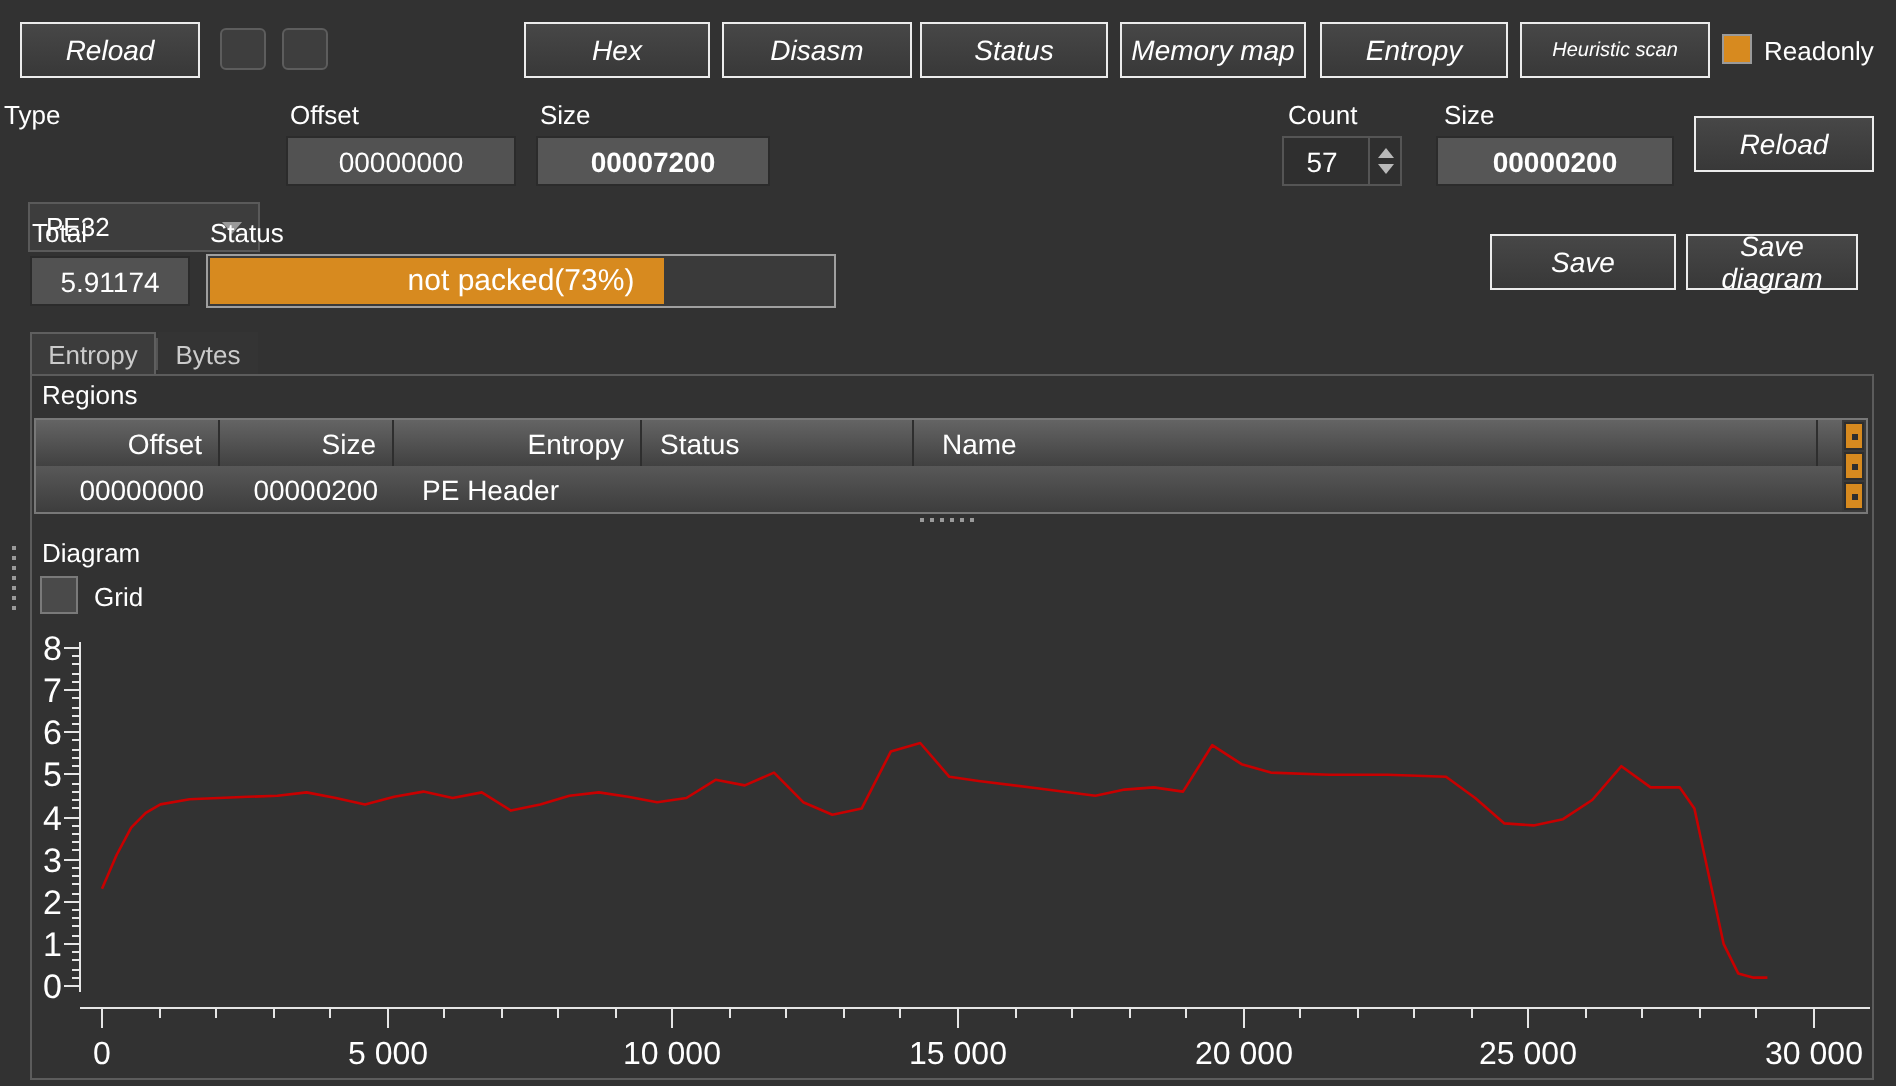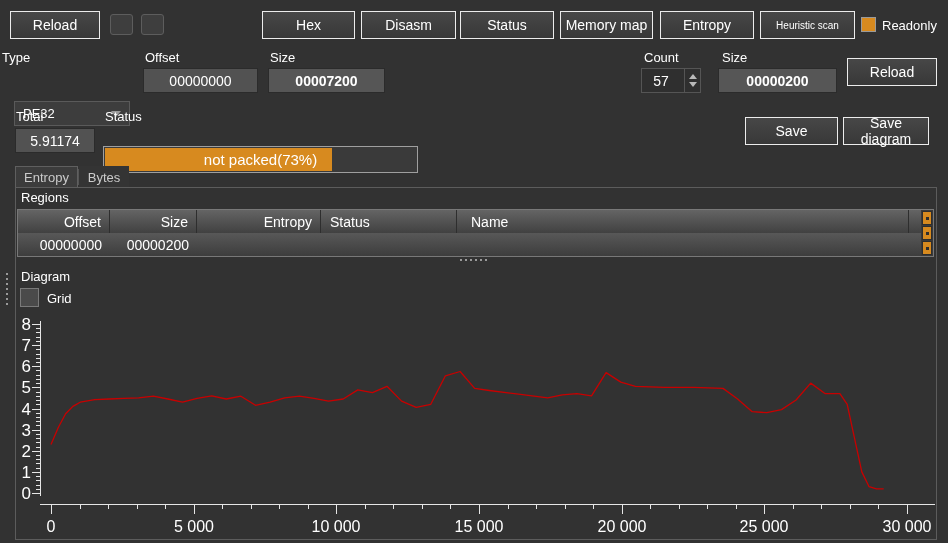--- a/index.html
+++ b/index.html
@@ -3,21 +3,21 @@
 <meta charset="utf-8">
 <style>
   * { margin:0; padding:0; box-sizing:border-box; }
   html,body { width:948px; height:543px; overflow:hidden; background:#323232;
     font-family:"Liberation Sans", sans-serif; color:#fff; }
   .abs { position:absolute; }
   
   .btn { position:absolute; height:28px; border:1px solid #ececec;
     background:linear-gradient(#474747,#383838); color:#fff; font-size:14px;
     font-family:"Liberation Sans", sans-serif; display:flex; align-items:center;
-    justify-content:center; cursor:default; }
+    justify-content:center; cursor:default;font-style:italic; }
   .sq { position:absolute; width:23px; height:21px; border:1px solid #5d5d5d;
     border-radius:3px; background:#3e3e3e; }
   
   .lbl { position:absolute; font-size:13px; color:#fff; white-space:nowrap; }
   
   .field { position:absolute; height:25px; background:#525252; border:1px solid #2b2b2b;
     color:#fff; font-size:14px; text-align:center; font-family:"Liberation Sans", sans-serif;
     padding:0; }
   .field.bold { font-weight:bold; background:#565656; }
   .combo { position:absolute; height:25px; background:#3d3d3d; border:1px solid #5a5a5a;
@@ -32,21 +32,21 @@
     display:flex; flex-direction:column; align-items:center; justify-content:center; gap:3px; }
   .spin .arrows i { width:0; height:0; border-left:4px solid transparent;
     border-right:4px solid transparent; }
   .spin .up { border-bottom:5px solid #b9b9b9; }
   .spin .dn { border-top:5px solid #b9b9b9; }
   
   .chk { position:absolute; width:15px; height:15px; background:#4a4a4a; border:1px solid #8a8a8a; }
   .chk.checked { background:#d78a1f; border-color:#9a9a9a; }
   .chk.big { width:19px; height:19px; border-color:#7a7a7a; }
   
-  .progress { position:absolute; border:1px solid #9f9f9f; background:#3a3a3a; padding:1px;margin-top:19px; }
+  .progress { position:absolute; border:1px solid #9f9f9f; background:#3a3a3a; padding:1px; }
   .progress .fill { height:100%; background:#d78a1f; }
   .progress .ptxt { position:absolute; left:0; top:0; width:100%; height:100%;
     display:flex; align-items:center; justify-content:center; font-size:15px; color:#fff; }
   
   .tab { position:absolute; top:166px; height:22px; display:flex; align-items:center;
     justify-content:center; font-size:13px; color:#cbcbcb; background:#343434; }
   .tab.sel { background:#3c3c3c; border:1px solid #5f5f5f; border-bottom:none; }
   .tabdiv { position:absolute; top:169px; left:78px; width:1px; height:16px; background:#555; }
   .pane { position:absolute; left:15px; top:187px; width:922px; height:353px;
     border:1px solid #5c5c5c; background:#323232; }
@@ -132,20 +132,21 @@
   <div class="thead">
       <div class="cell r c0">Offset</div>
       <div class="cell r c1">Size</div>
       <div class="cell r c2">Entropy</div>
       <div class="cell l c3">Status</div>
       <div class="cell l c4">Name</div>
     </div>
   <div class="trow">
       <div class="cell r c0">00000000</div>
       <div class="cell r c1">00000200</div>
+      <div class="cell l c4">PE Header</div>
     </div>
   <div class="tscroll">
     <i></i>
     <i></i>
     <i></i>
   </div>
 </div>
 
 <div class="hsplit">
     <i></i>

